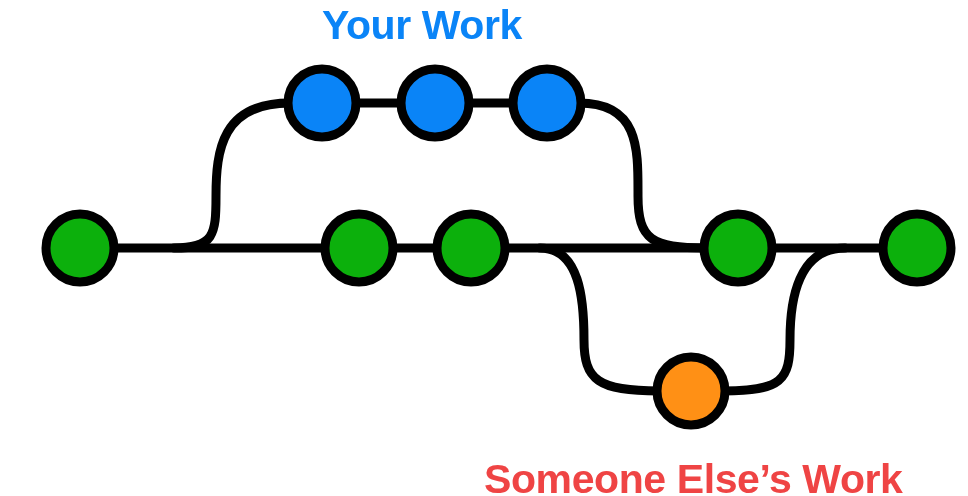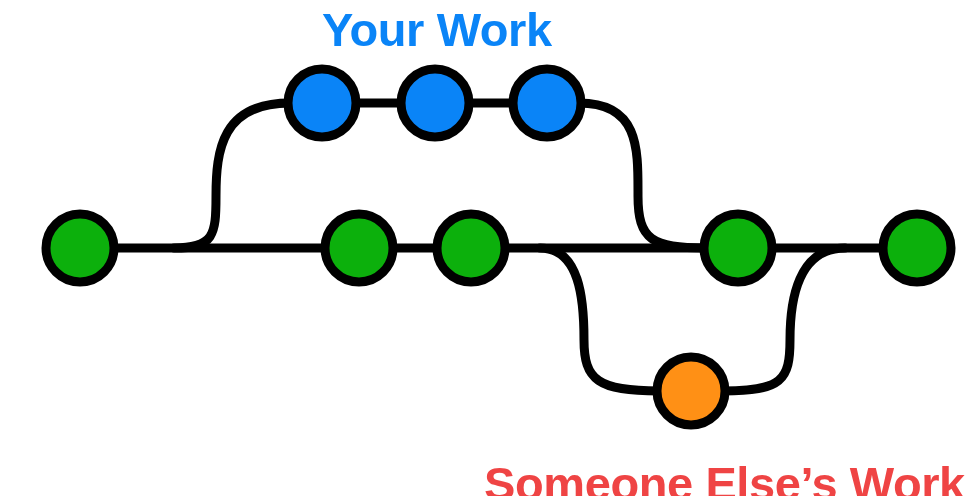--- a/index.html
+++ b/index.html
@@ -32,21 +32,21 @@
     stroke-linecap: round;
     stroke-linejoin: round;
   }
   .commit-node {
     stroke: #000000;
     stroke-width: 9;
   }
   .branch-label {
     font-family: "Liberation Sans", sans-serif;
     font-weight: bold;
-    font-size: 47px;
+    font-size: 41px;
     letter-spacing: -0.4px;
     white-space: nowrap;
   }
   .label-pos {
     position: absolute;
   }
 </style>
 </head>
 <body>
 

